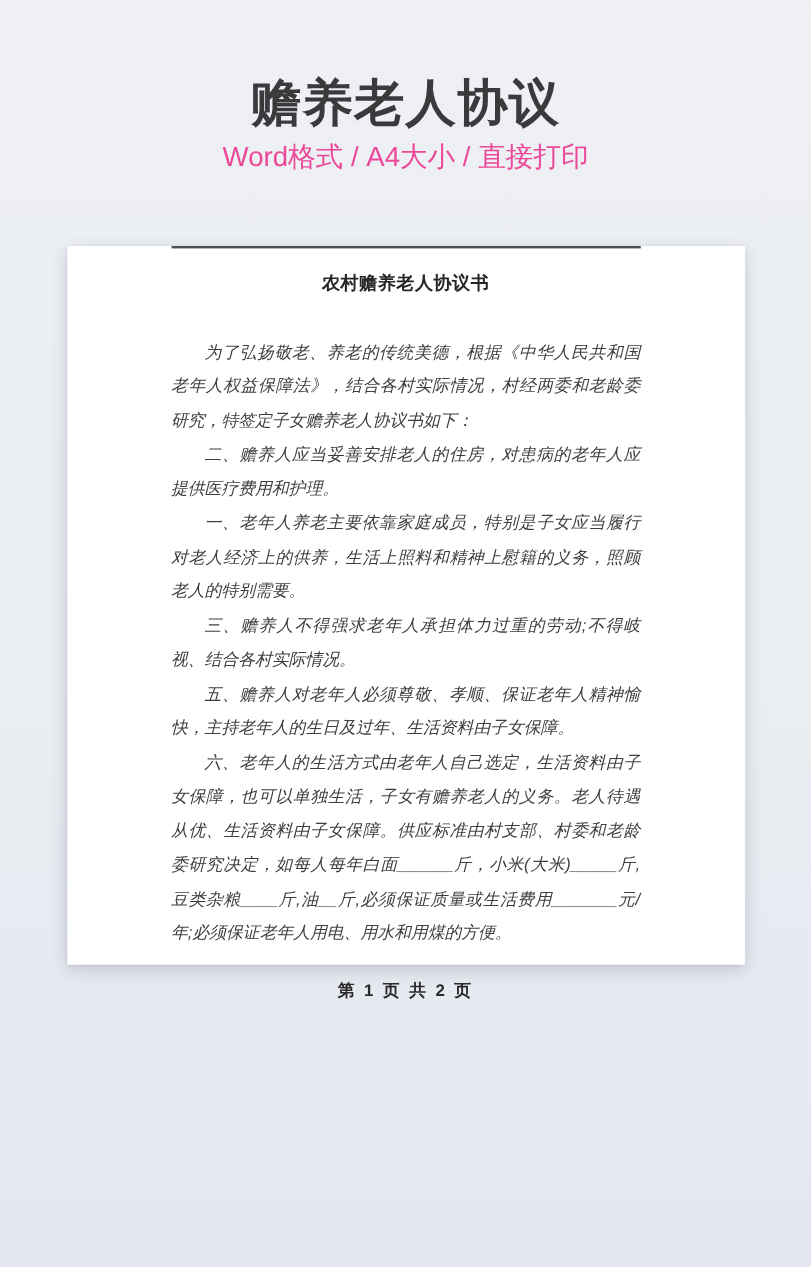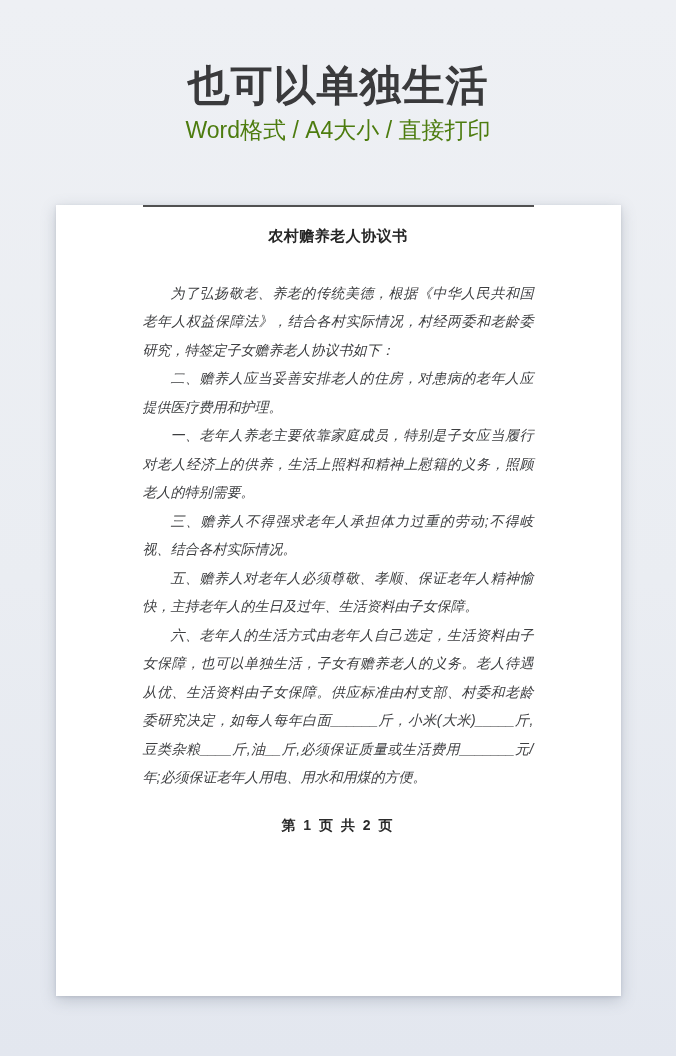--- a/index.html
+++ b/index.html
@@ -19,27 +19,27 @@
     font-size: 42px;
     line-height: 1.12;
     font-weight: bold;
     color: #3a3a3c;
     letter-spacing: 1px;
   }
   .header-subtitle {
     margin-top: 7px;
     font-size: 23px;
     line-height: 1.25;
-    color: #4d7c0f;
+    color: #ec4899;
     font-weight: normal;
     text-align: center;
   }
   .page {
     width: 565px;
-    height: 791px;
+    height: 599px;
     margin: 40px auto 0;
     background: #ffffff;
     box-shadow: 0 4px 14px rgba(90,100,120,0.28), 0 1px 3px rgba(90,100,120,0.18);
     padding: 0 87px;
     position: relative;
   }
   .doc-rule {
     margin-top: 60px;
     border: none;
     border-top: 2px solid #515151;
@@ -71,21 +71,21 @@
     font-size: 14px;
     font-weight: bold;
     color: #2b2b2b;
     letter-spacing: 2px;
   }
 </style>
 </head>
 <body>
 
 <div class="header">
-  <div class="header-title">也可以单独生活</div>
+  <div class="header-title">赡养老人协议</div>
   <div class="header-subtitle">Word格式 / A4大小 / 直接打印</div>
 </div>
 
 <div class="page">
   <hr class="doc-rule">
   <div class="doc-title">农村赡养老人协议书</div>
   <div class="doc-body">
     <p>为了弘扬敬老、养老的传统美德，根据《中华人民共和国老年人权益保障法》，结合各村实际情况，村经两委和老龄委研究，特签定子女赡养老人协议书如下：</p>
     <p>二、赡养人应当妥善安排老人的住房，对患病的老年人应提供医疗费用和护理。</p>
     <p>一、老年人养老主要依靠家庭成员，特别是子女应当履行对老人经济上的供养，生活上照料和精神上慰籍的义务，照顾老人的特别需要。</p>

